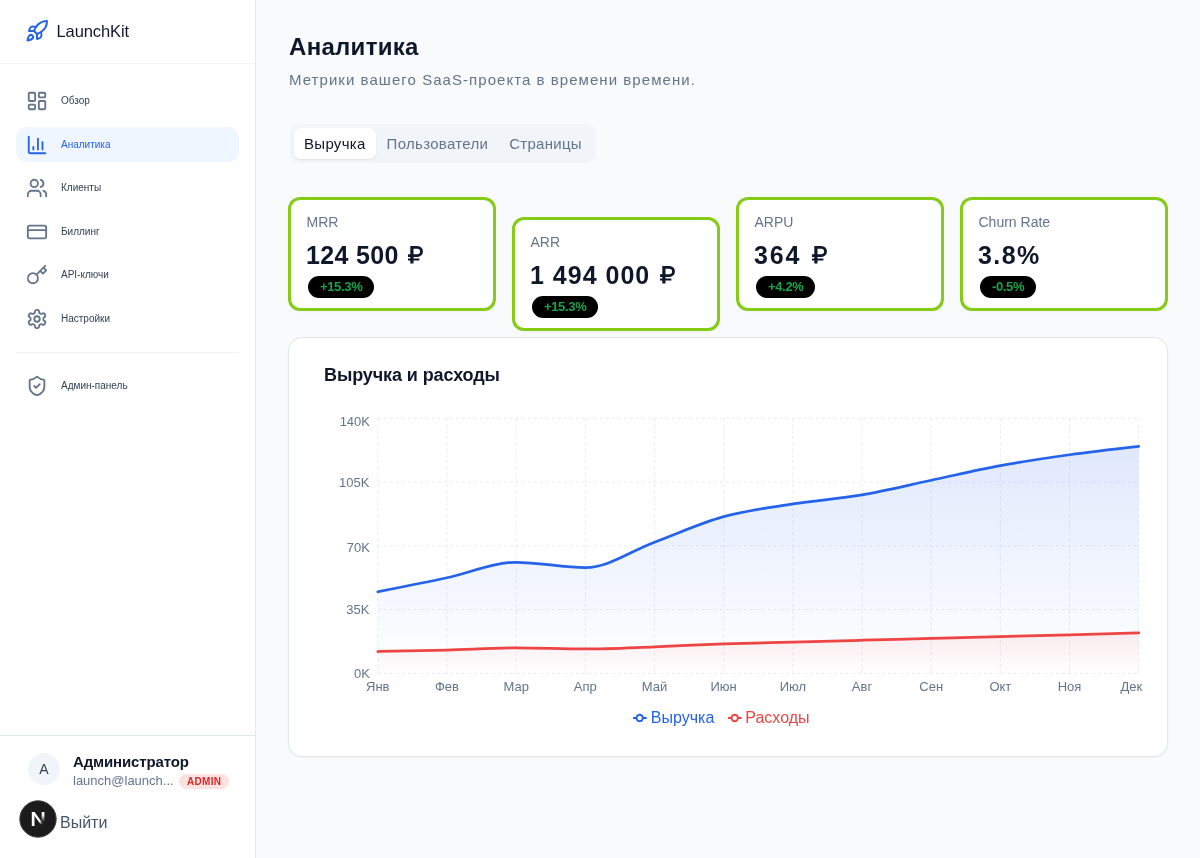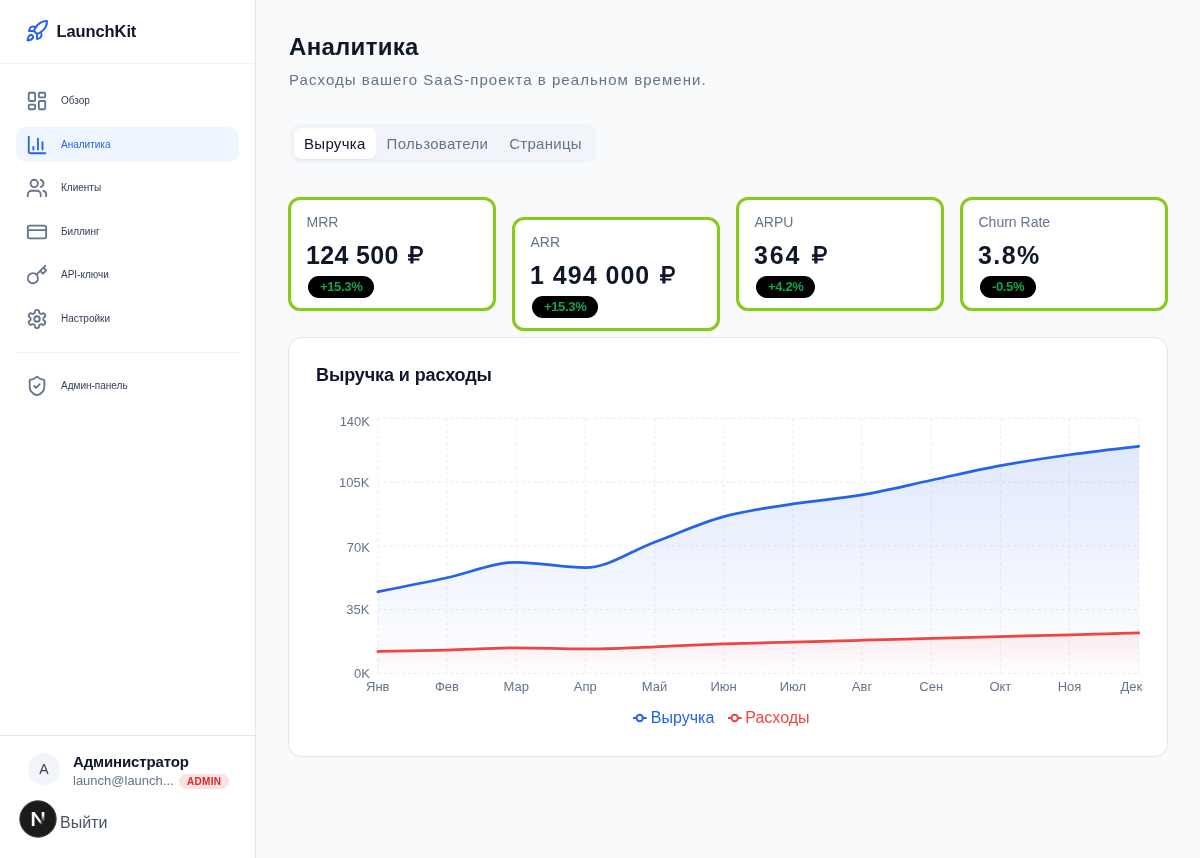--- a/index.html
+++ b/index.html
@@ -1,21 +1,21 @@
 <!DOCTYPE html>
 <html lang="ru"><head>
 <meta charset="utf-8">
 <style>
 *{margin:0;padding:0;box-sizing:border-box;}
 html,body{width:1200px;height:858px;overflow:hidden;}
 body{font-family:"Liberation Sans",sans-serif;background:#f8fafc;position:relative;line-height:1;}
 .abs{position:absolute;}
 .sidebar{position:absolute;left:0;top:0;width:256px;height:858px;background:#ffffff;border-right:1px solid #e2e8f0;}
 .logosep{position:absolute;left:0;top:63px;width:255px;height:1px;background:#f1f5f9;}
-.logotext{position:absolute;left:56.5px;top:22.7px;font-size:16.5px;font-weight:700;color:#0f172a;letter-spacing:-0.1px;}
+.logotext{position:absolute;left:56.5px;top:22.7px;font-size:16.5px;font-weight:400;color:#0f172a;letter-spacing:-0.1px;}
 .item{position:absolute;left:16px;width:223px;height:35px;border-radius:10px;display:flex;align-items:center;padding-left:10px;color:#334155;font-size:10px;}
 .item svg{margin-right:13px;color:#64748b;flex:none;}
 .item.active{background:#eff6ff;color:#2563eb;font-weight:500;}
 .item.active svg{color:#2563eb;}
 .navsep{position:absolute;left:16px;top:352px;width:223px;height:1px;background:#eef1f5;}
 .botsep{position:absolute;left:0;top:735px;width:255px;height:1px;background:#e2e8f0;}
 .avatar{position:absolute;left:28px;top:753px;width:32px;height:32px;border-radius:50%;background:#f1f5f9;color:#334155;font-size:14px;font-weight:500;display:flex;align-items:center;justify-content:center;}
 .uname{position:absolute;left:73px;top:754px;font-size:15px;font-weight:600;color:#0f172a;letter-spacing:-0.15px;}
 .umail{position:absolute;left:73px;top:773.5px;font-size:13px;color:#64748b;}
 .ubadge{position:absolute;left:179px;top:774px;height:15px;padding:0 8px;border-radius:999px;background:#fee2e2;color:#dc2626;font-size:10px;font-weight:700;display:flex;align-items:center;letter-spacing:0.3px;}
@@ -24,21 +24,21 @@
 .h1{position:absolute;left:289px;top:34.8px;font-size:24px;font-weight:700;color:#0f172a;letter-spacing:0.3px;}
 .sub{position:absolute;left:289px;top:72.4px;font-size:15px;color:#64748b;letter-spacing:1.05px;}
 .tabs{position:absolute;left:289.5px;top:124.3px;height:38.4px;background:#f1f5f9;border-radius:10px;display:inline-flex;align-items:center;padding:0 4px;}
 .tab{height:30.4px;display:flex;align-items:center;padding:0 10.5px;font-size:15px;color:#64748b;border-radius:7px;letter-spacing:0.3px;}
 .tab.active{background:#ffffff;color:#0f172a;font-weight:500;box-shadow:0 1px 2px rgba(0,0,0,0.07);}
 .card{position:absolute;top:197px;width:208px;height:114px;background:#fff;border:3px solid #84cc16;border-radius:12px;box-shadow:0 1px 2px rgba(0,0,0,0.04);}
 .clabel{position:absolute;left:15.5px;top:14.8px;font-size:14px;color:#64748b;}
 .cval{position:absolute;left:15px;top:42.6px;font-size:25px;font-weight:700;color:#0f172a;letter-spacing:0.35px;white-space:nowrap;}
 .cbadge{position:absolute;left:17px;top:75.7px;display:inline-flex;align-items:center;height:22.3px;padding:0 12px;border-radius:999px;background:#000000;color:#16a34a;font-size:13px;font-weight:600;letter-spacing:-0.35px;}
 .chartcard{position:absolute;left:288px;top:337px;width:880px;height:420px;background:#fff;border:1px solid #e2e8f0;border-radius:14px;box-shadow:0 1px 2px rgba(0,0,0,0.04);}
-.ctitle{position:absolute;left:316px;top:365.7px;font-size:18px;font-weight:700;color:#0f172a;letter-spacing:-0.1px;}
+.ctitle{position:absolute;left:324px;top:365.7px;font-size:18px;font-weight:700;color:#0f172a;letter-spacing:-0.1px;}
 .chartsvg{position:absolute;left:288px;top:337px;}
 </style>
 </head>
 <body>
 <div class="sidebar"></div>
 <svg class="abs" style="left:25px;top:19px;" width="24" height="24" viewBox="0 0 24 24" fill="none" stroke="#2563eb" stroke-width="2" stroke-linecap="round" stroke-linejoin="round">
     <path d="M4.5 16.5c-1.5 1.26-2 5-2 5s3.74-.5 5-2c.71-.84.7-2.13-.09-2.91a2.18 2.18 0 0 0-2.91-.09z"></path>
     <path d="m12 15-3-3a22 22 0 0 1 2-3.95A12.88 12.88 0 0 1 22 2c0 2.72-.78 7.5-6 11a22.35 22.35 0 0 1-4 2z"></path>
     <path d="M9 12H4s.55-3.03 2-4c1.62-1.08 5 0 5 0"></path>
     <path d="M12 15v5s3.03-.55 4-2c1.08-1.62 0-5 0-5"></path>
@@ -98,21 +98,21 @@
           <stop offset="100%" stop-color="#fff" stop-opacity="0"></stop>
         </linearGradient>
       </defs>
       <circle cx="19" cy="19" r="18.2" fill="#1b1b1b" stroke="#404040" stroke-width="1"></circle>
       <rect x="12.8" y="12" width="2.7" height="14" fill="#fff"></rect>
       <rect x="22.7" y="12" width="2.7" height="9.8" fill="url(#nfade2)"></rect>
       <path d="M12.8 12 L15.6 12 L25.5 26 L22.8 26 Z" fill="url(#nfade)"></path>
     </svg></div>
 
 <div class="h1">Аналитика</div>
-<div class="sub">Расходы вашего SaaS-проекта в реальном времени.</div>
+<div class="sub">Метрики вашего SaaS-проекта в времени времени.</div>
 <div class="tabs">
     <div class="tab active">Выручка</div>
     <div class="tab">Пользователи</div>
     <div class="tab">Страницы</div>
   </div>
 
 <div class="card" style="left:288px;">
 <div class="clabel">MRR</div>
 <div class="cval">124 500 <svg style="margin-left:2px;" width="15.6" height="17.5" viewBox="0 0 15.6 17.5" fill="#0f172a">
         <path d="M2.3 0 H9.5 a5.45 5.45 0 0 1 0 10.9 H5.5 V12.4 H11.4 V14.5 H5.5 V17.5 H2.3 V14.5 H0 V12.4 H2.3 V10.9 H0 V8.2 H2.3 Z M5.5 2.7 V8.2 H9.3 a2.75 2.75 0 0 0 0-5.5 Z"></path>

